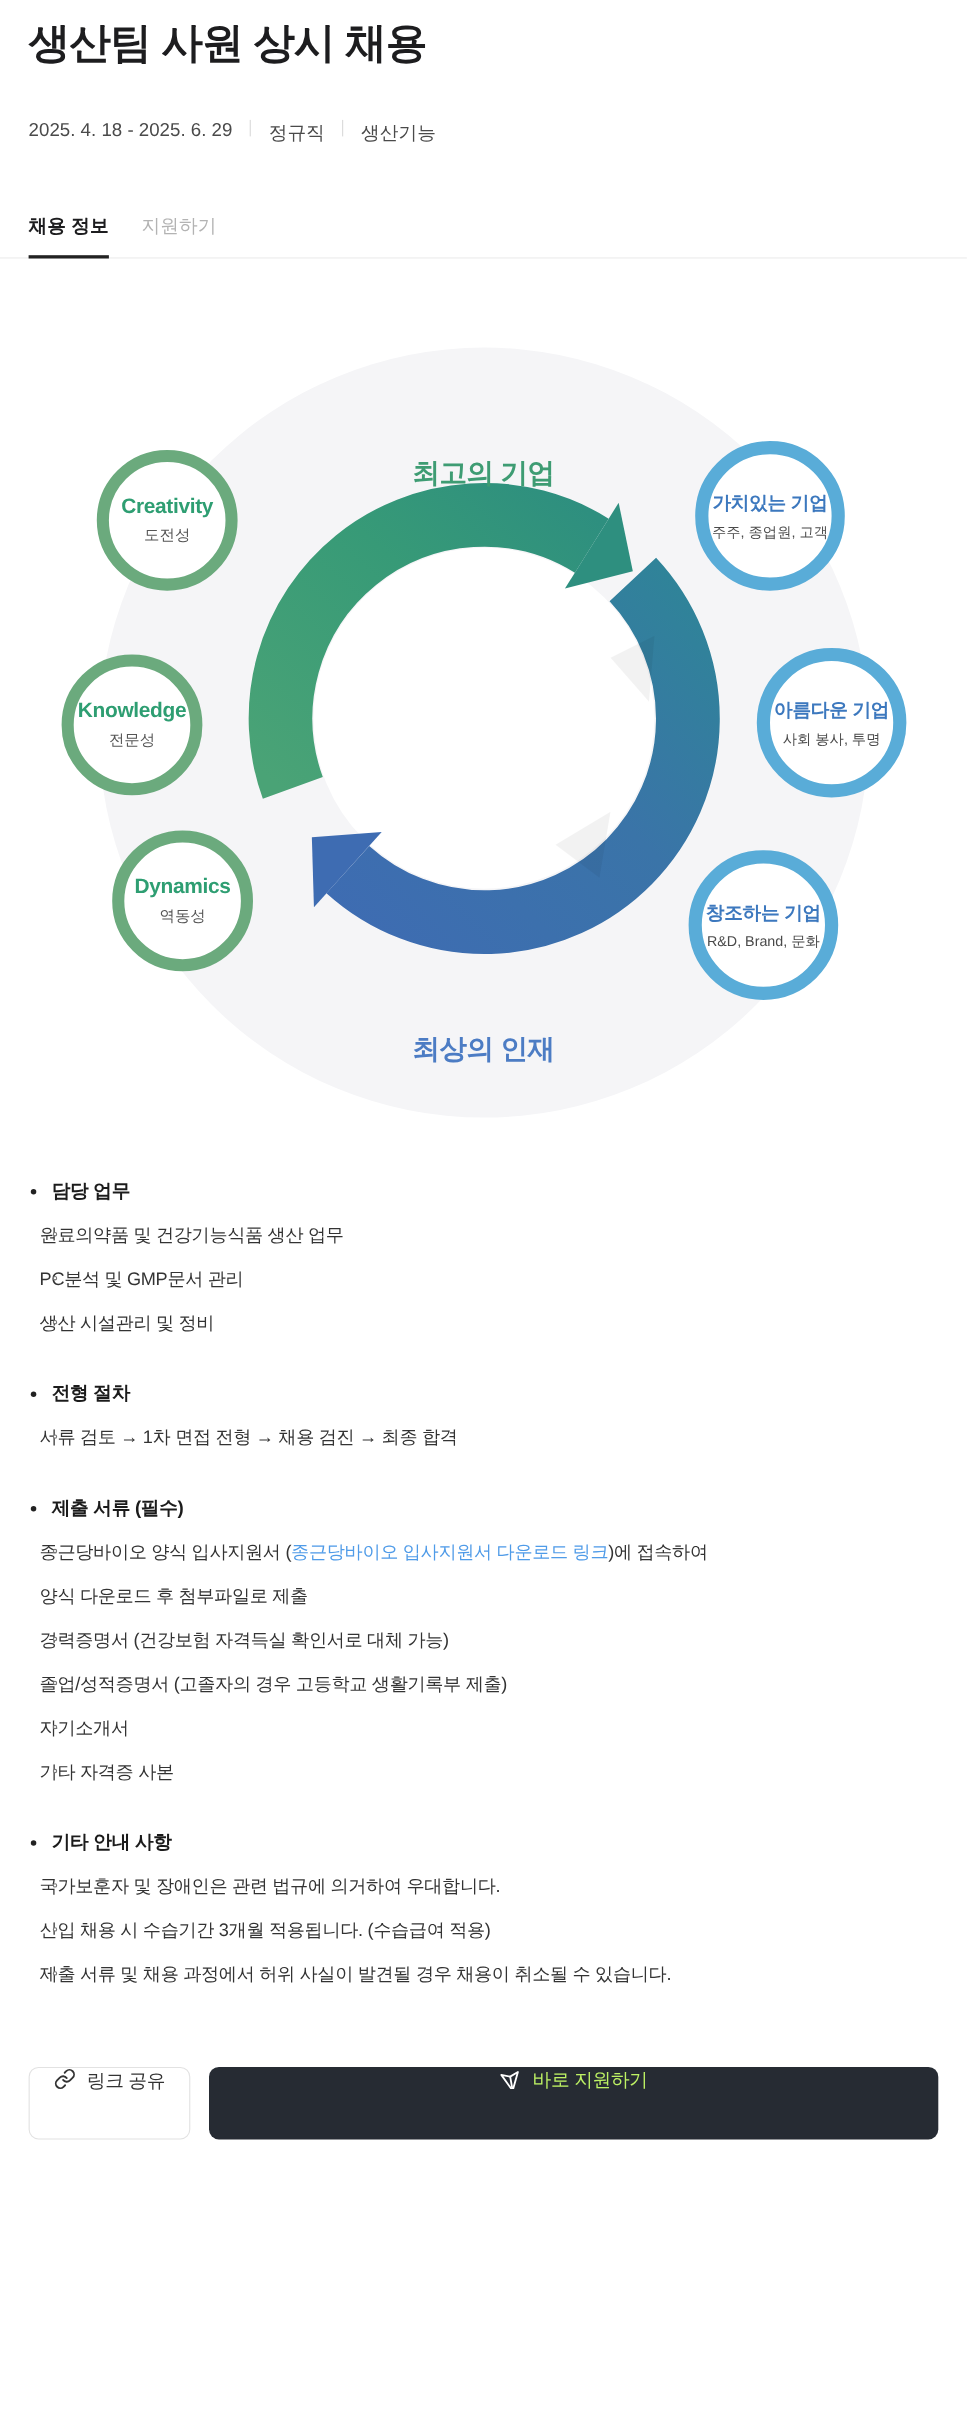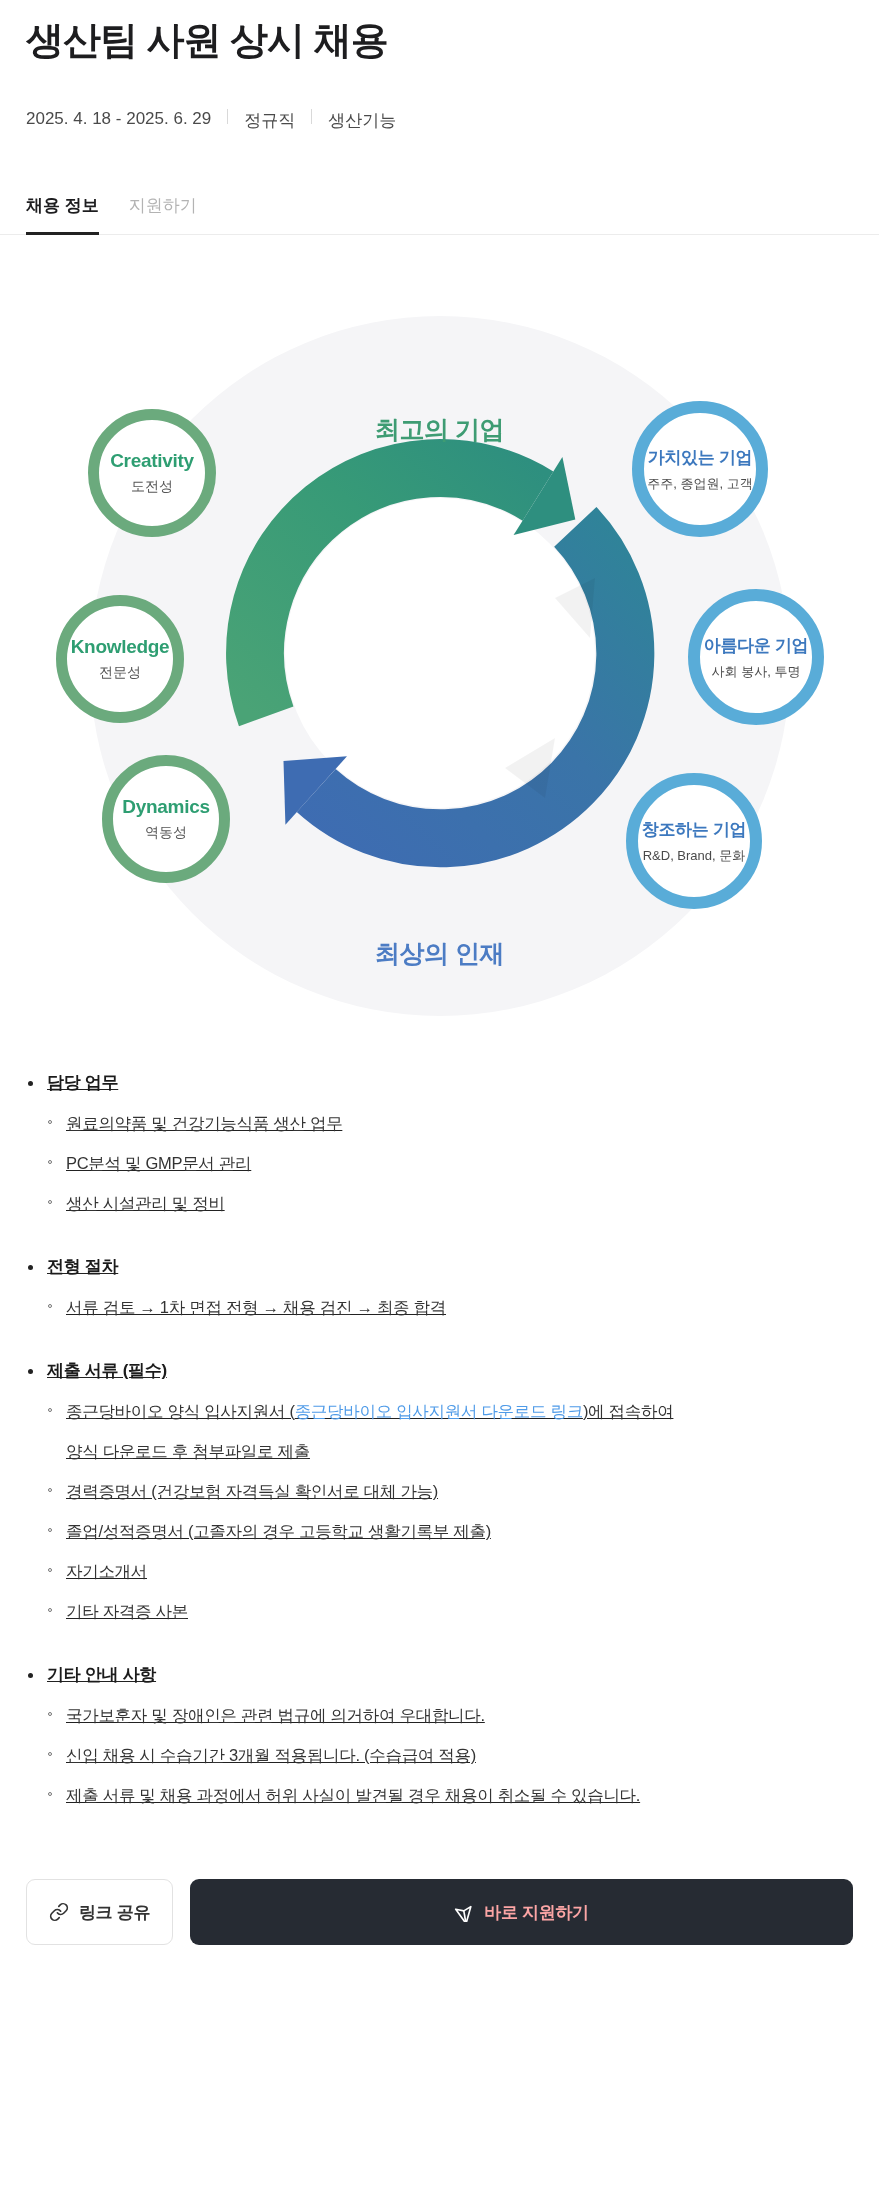--- a/index.html
+++ b/index.html
@@ -29,35 +29,35 @@
   .sat.green { border:11px solid #6baa7d; }
   .sat.blue  { border:12px solid #59acd8; }
   .sat .t { font-weight:700; letter-spacing:-0.3px; }
   .sat.green .t { color:#2e9e72; font-size:19px; }
   .sat.blue  .t { color:#3c78be; font-size:17px; }
   .sat .s { color:#555; margin-top:6px; }
   .sat.green .s { font-size:14px; }
   .sat.blue  .s { font-size:13px; color:#4a4a4a; }
 
   
-  .sections { margin-top:42px;text-decoration:underline; }
+  .sections { margin-top:42px; }
   .section { margin-top:24px; }
   .section:first-child { margin-top:0; }
   .srow { position:relative; line-height:40px; font-size:16.5px; color:#333; letter-spacing:-0.3px; }
   .srow.head { padding-left:47px; font-weight:700; color:#1b1b1b; font-size:17px; }
-  .srow.item { padding-left:66px; }
+  .srow.item { padding-left:36px; }
   .dot  { position:absolute; left:28px; top:17.5px; width:5px; height:5px; border-radius:50%; background:#222; }
   .ring { position:absolute; left:48px; top:16.5px; width:4px; height:4px; border:1.5px solid #777; border-radius:50%; background:#fff; }
   .link { color:#4f9be8; cursor:pointer; }
 
   
   .footer { margin-top:64px; padding:0 26px 42px; display:flex; gap:17px; }
-  .btn { height:66px; border-radius:9px; display:flex; align-items:center; justify-content:center; gap:10px; font-size:17px; font-weight:700; cursor:pointer; border:none; font-family:inherit; letter-spacing:-0.3px; }
+  .btn { height:66px; border-radius:9px; display:flex; justify-content:center; gap:10px; font-size:17px; font-weight:400; cursor:pointer; border:none; font-family:inherit; letter-spacing:-0.3px; }
   .btn-share { width:147px; background:#fff; border:1px solid #e2e2e2; color:#333; }
-  .btn-apply { flex:1; background:#262b33; color:#fca5a5; }
+  .btn-apply { flex:1; background:#262b33; color:#bef264; }
 </style>
 </head>
 <body>
 
 <div class="page">
 
   <h1 class="title">생산팀 사원 상시 채용</h1>
 
   <div class="meta">
     <span>2025. 4. 18 - 2025. 6. 29</span>

